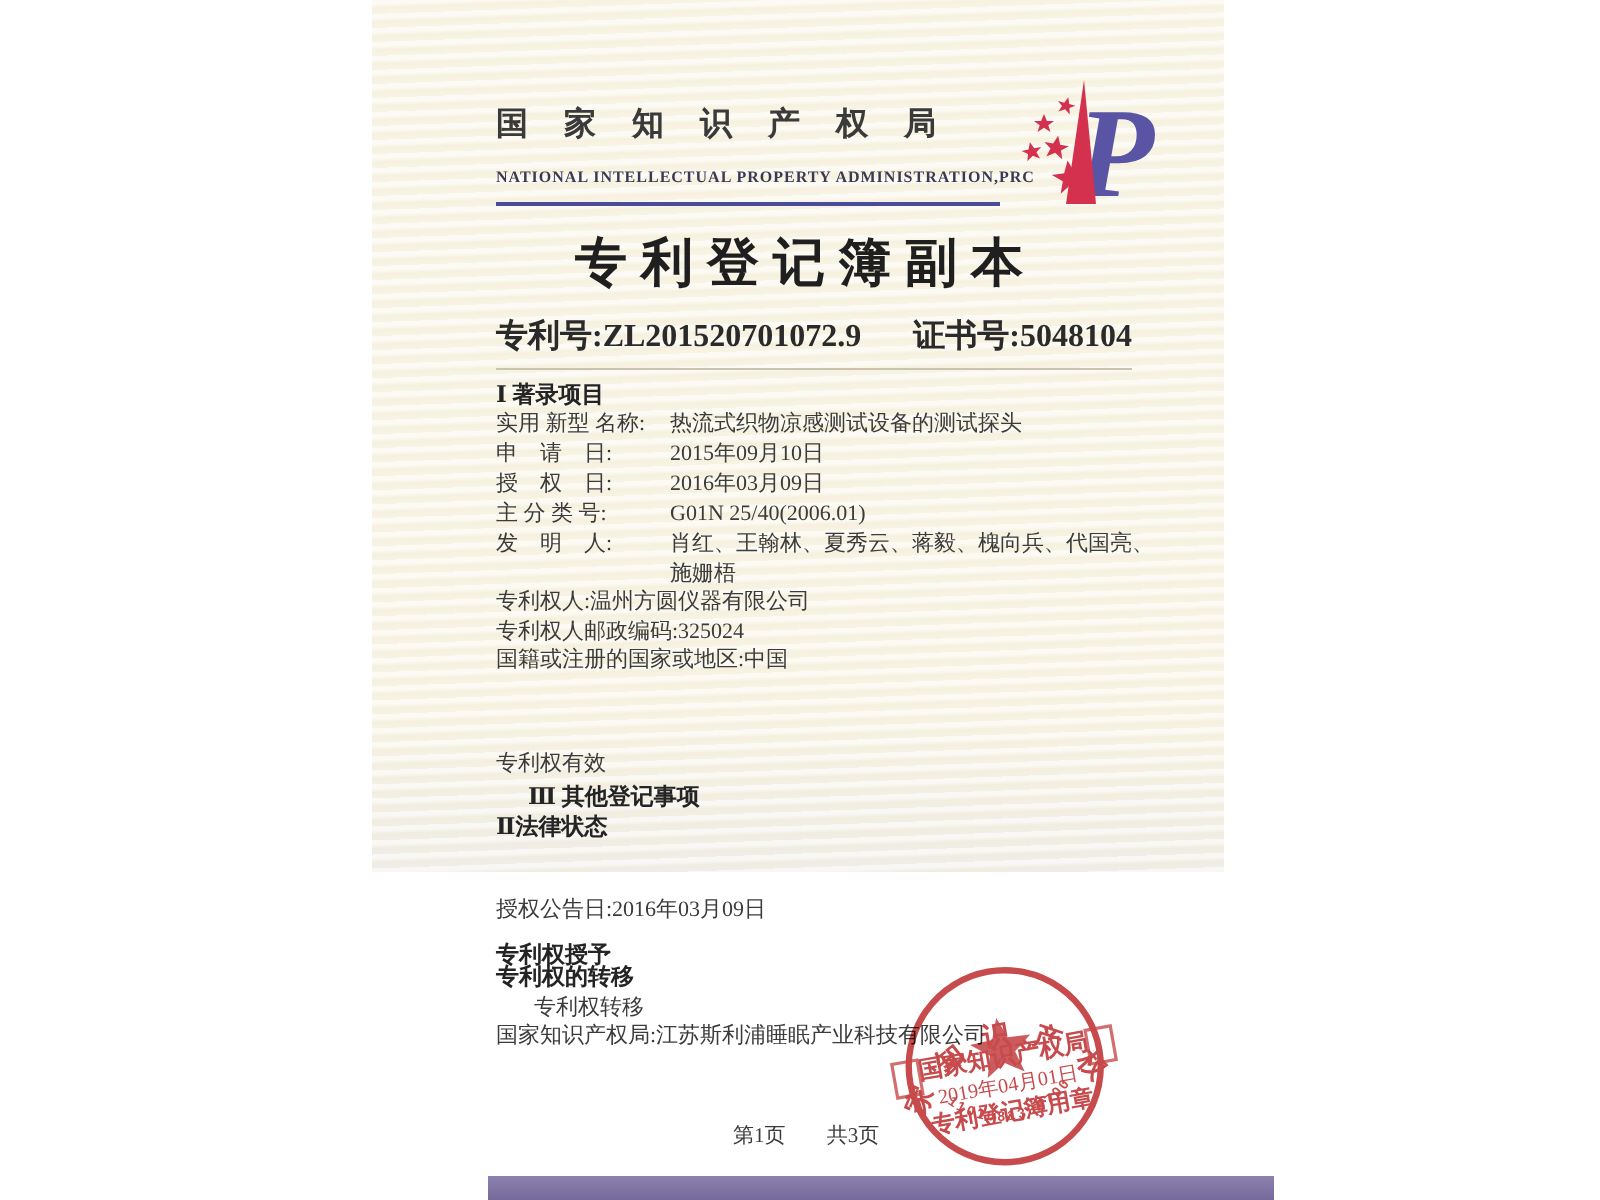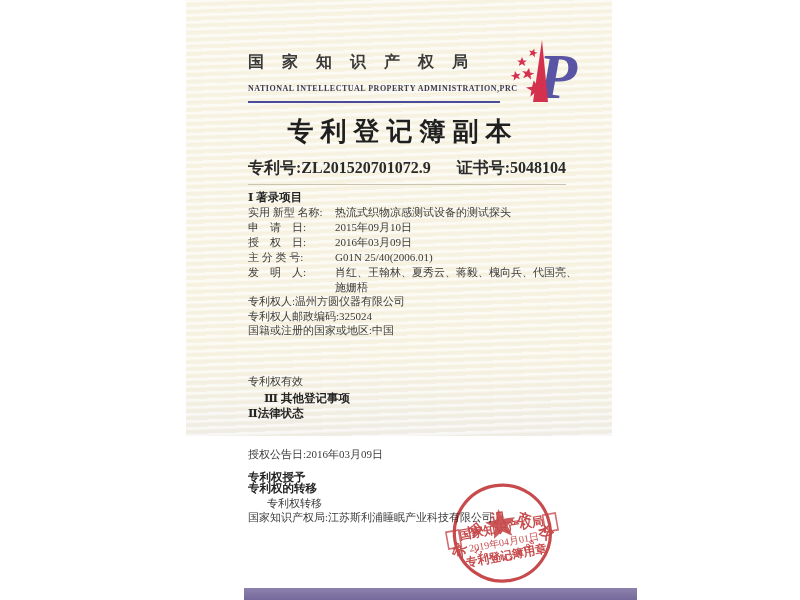--- a/index.html
+++ b/index.html
@@ -165,16 +165,20 @@
       <text x="60" y="74" font-size="9.5" fill="#c23a3c" text-anchor="middle" font-family="Liberation Serif, serif">2019年04月01日</text>
       <text x="60" y="87" font-size="11" font-weight="bold" fill="#c23a3c" text-anchor="middle" font-family="Liberation Serif, serif">专利登记簿用章</text>
       <text font-size="6.5" font-weight="bold" fill="#c23a3c" letter-spacing="1.5" font-family="Liberation Sans, sans-serif">
         <textPath href="#sealBottom" startOffset="50%" text-anchor="middle">1101081389700</textPath>
       </text>
       <rect x="8" y="52" width="12" height="16" fill="none" stroke="#c23a3c" stroke-width="1.5" opacity="0.8"></rect>
       <rect x="100" y="52" width="12" height="16" fill="none" stroke="#c23a3c" stroke-width="1.5" opacity="0.8"></rect>
     </svg>
   </div>
 
+  <div class="abs footer">
+    <span>第1页</span>
+    <span>共3页</span>
+  </div>
 
 </div>
 
 <div class="abs booklet-edge"></div>
 
 </body></html>

